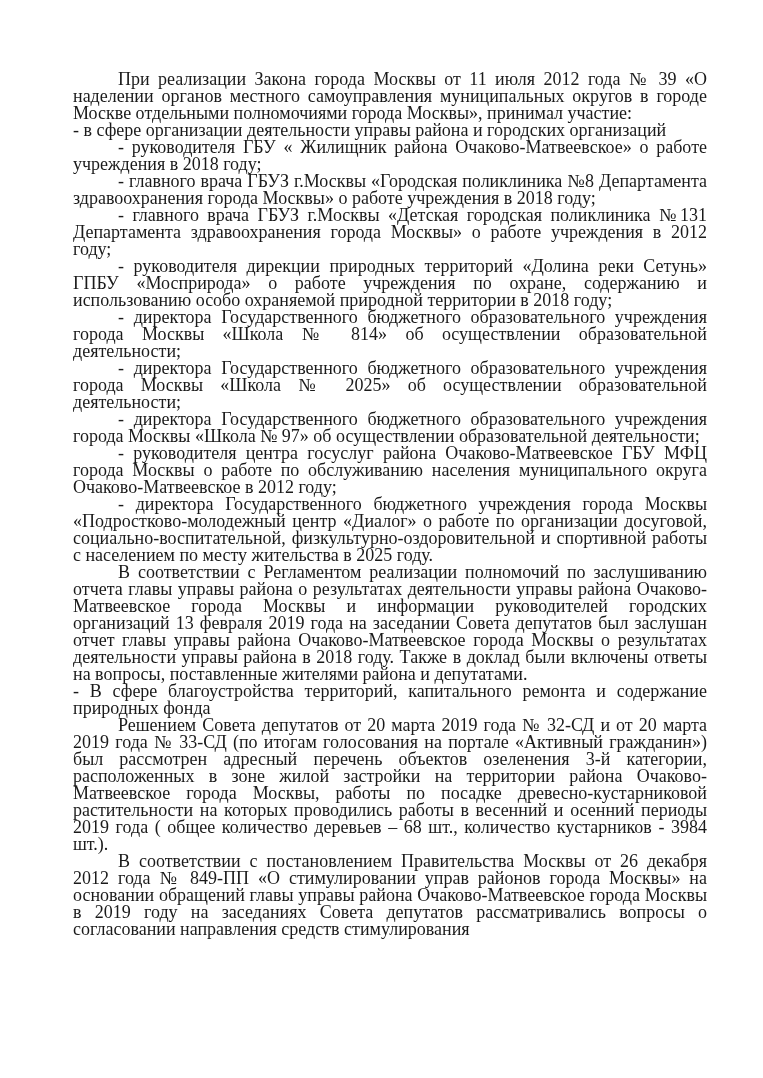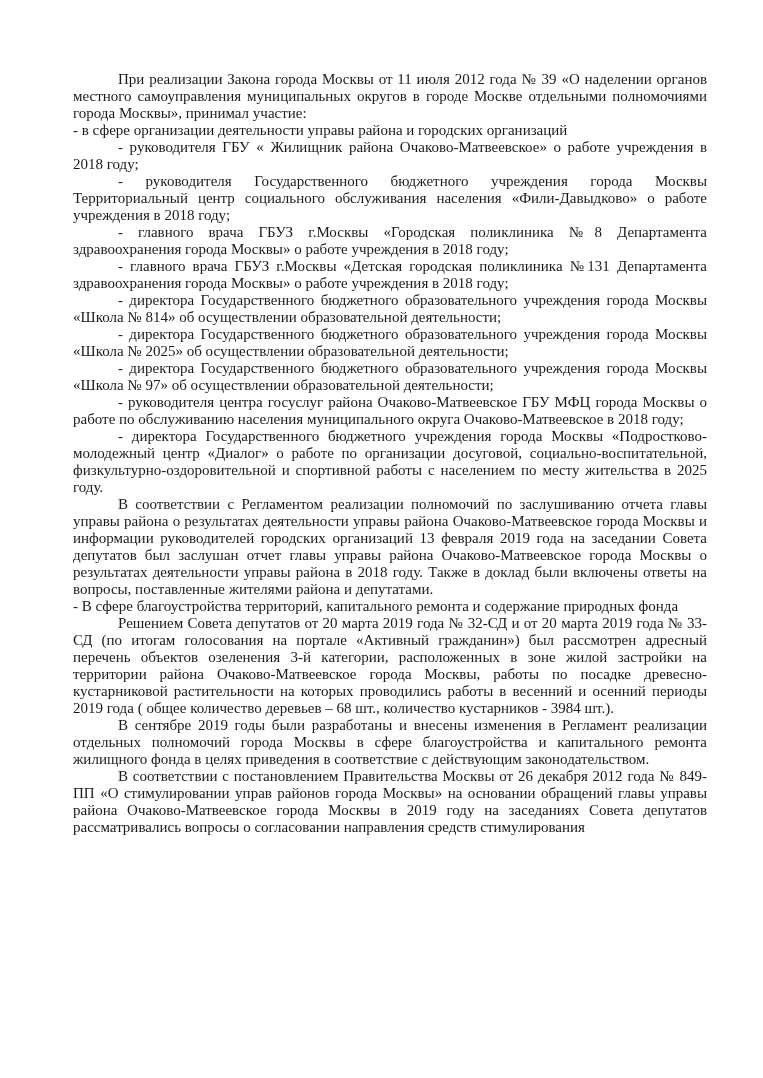--- a/index.html
+++ b/index.html
@@ -3,42 +3,41 @@
   <meta charset="utf-8">
   <style>
     html, body { margin: 0; padding: 0; background: #ffffff; }
     body { width: 763px; height: 1078px; overflow: hidden; position: relative; }
     .page {
       position: absolute;
       left: 73px;
       top: 71px;
       width: 634px;
       font-family: "Liberation Serif", "DejaVu Serif", serif;
-      font-size: 15px;
+      font-size: 18px;
       line-height: 17px;
       color: #1a1a1a;
     }
     .p { margin: 0; text-align: justify; }
     .indent { text-indent: 45px; }
     .sub { text-indent: 45px; }
     .plain { text-indent: 0; }
   </style>
 </head>
 <body>
 
 <div class="page">
   <p class="p indent">При реализации Закона города Москвы от 11 июля 2012 года № 39 «О наделении органов местного самоуправления муниципальных округов в городе Москве отдельными полномочиями города Москвы», принимал участие:</p>
   <p class="p plain">- в сфере организации деятельности управы района и городских организаций</p>
   <p class="p sub">- руководителя ГБУ « Жилищник района Очаково-Матвеевское» о работе учреждения в 2018 году;</p>
-  <p class="p sub">- руководителя Государственного бюджетного учреждения города Москвы Территориальный центр социального обслуживания населения «Фили-Давыдково» о работе учреждения в 2018 году;</p>
   <p class="p sub">- главного врача ГБУЗ г.Москвы «Городская поликлиника №8 Департамента здравоохранения города Москвы» о работе учреждения в 2018 году;</p>
-  <p class="p sub">- главного врача ГБУЗ г.Москвы «Детская городская поликлиника №131 Департамента здравоохранения города Москвы» о работе учреждения в 2018 году;</p>
+  <p class="p sub">- главного врача ГБУЗ г.Москвы «Детская городская поликлиника №131 Департамента здравоохранения города Москвы» о работе учреждения в 2012 году;</p>
+  <p class="p sub">- руководителя дирекции природных территорий «Долина реки Сетунь» ГПБУ «Мосприрода» о работе учреждения по охране, содержанию и использованию особо охраняемой природной территории в 2018 году;</p>
   <p class="p sub">- директора Государственного бюджетного образовательного учреждения города Москвы «Школа № 814» об осуществлении образовательной деятельности;</p>
   <p class="p sub">- директора Государственного бюджетного образовательного учреждения города Москвы «Школа № 2025» об осуществлении образовательной деятельности;</p>
   <p class="p sub">- директора Государственного бюджетного образовательного учреждения города Москвы «Школа № 97» об осуществлении образовательной деятельности;</p>
-  <p class="p sub">- руководителя центра госуслуг района Очаково-Матвеевское ГБУ МФЦ города Москвы о работе по обслуживанию населения муниципального округа Очаково-Матвеевское в 2018 году;</p>
+  <p class="p sub">- руководителя центра госуслуг района Очаково-Матвеевское ГБУ МФЦ города Москвы о работе по обслуживанию населения муниципального округа Очаково-Матвеевское в 2012 году;</p>
   <p class="p sub">- директора Государственного бюджетного учреждения города Москвы «Подростково-молодежный центр «Диалог» о работе по организации досуговой, социально-воспитательной, физкультурно-оздоровительной и спортивной работы с населением по месту жительства в 2025 году.</p>
   <p class="p indent">В соответствии с Регламентом реализации полномочий по заслушиванию отчета главы управы района о результатах деятельности управы района Очаково-Матвеевское города Москвы и информации руководителей городских организаций 13 февраля 2019 года на заседании Совета депутатов был заслушан отчет главы управы района Очаково-Матвеевское города Москвы о результатах деятельности управы района в 2018 году. Также в доклад были включены ответы на вопросы, поставленные жителями района и депутатами.</p>
   <p class="p plain">- В сфере благоустройства территорий, капитального ремонта и содержание природных фонда</p>
   <p class="p indent">Решением Совета депутатов от 20 марта 2019 года № 32-СД и от 20 марта 2019 года № 33-СД (по итогам голосования на портале «Активный гражданин») был рассмотрен адресный перечень объектов озеленения 3-й категории, расположенных в зоне жилой застройки на территории района Очаково-Матвеевское города Москвы, работы по посадке древесно-кустарниковой растительности на которых проводились работы в весенний и осенний периоды 2019 года ( общее количество деревьев – 68 шт., количество кустарников - 3984 шт.).</p>
-  <p class="p indent">В сентябре 2019 годы были разработаны и внесены изменения в Регламент реализации отдельных полномочий города Москвы в сфере благоустройства и капитального ремонта жилищного фонда в целях приведения в соответствие с действующим законодательством.</p>
   <p class="p indent">В соответствии с постановлением Правительства Москвы от 26 декабря 2012 года № 849-ПП «О стимулировании управ районов города Москвы» на основании обращений главы управы района Очаково-Матвеевское города Москвы в 2019 году на заседаниях Совета депутатов рассматривались вопросы о согласовании направления средств стимулирования</p>
 </div>
 
 </body></html>

